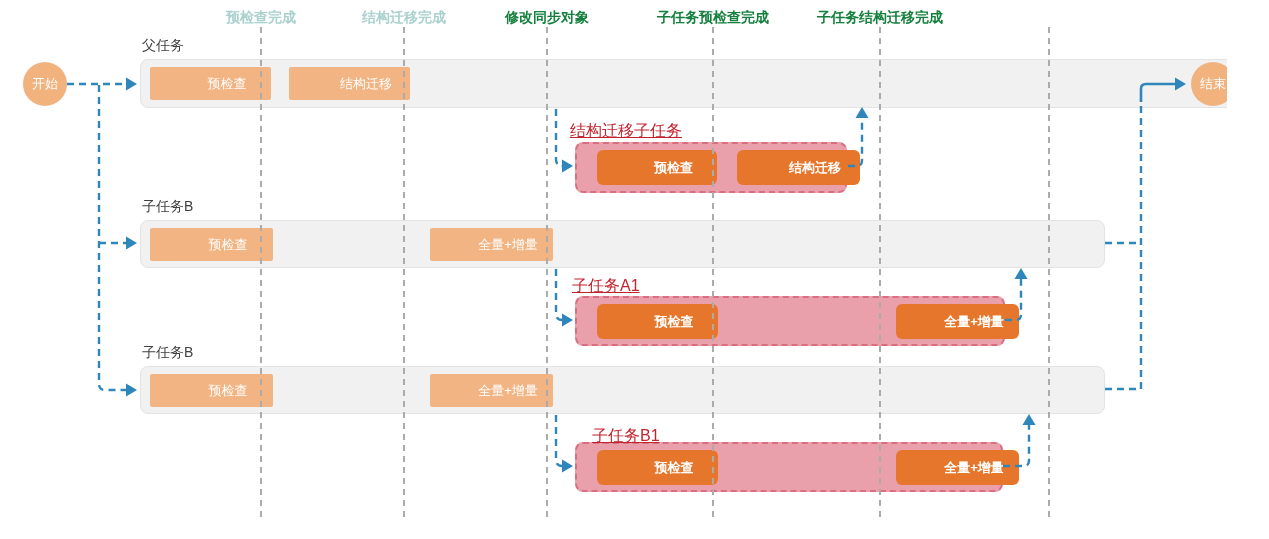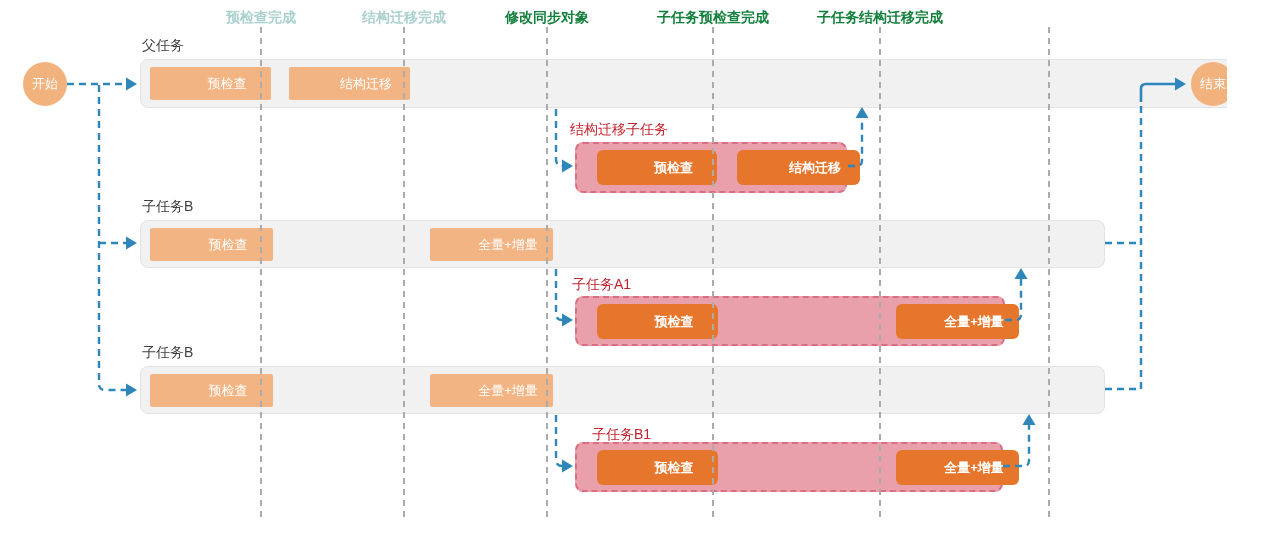--- a/index.html
+++ b/index.html
@@ -23,21 +23,21 @@
     display:flex;align-items:center;justify-content:center;z-index:5;
   }
   .lane-label{
     position:absolute;font-size:14px;color:#3f3f3f;z-index:4;white-space:nowrap;
   }
   .lane-bar{
     position:absolute;background:#f1f1f2;border:1px solid #e3e3e3;
     border-radius:8px;z-index:1;box-sizing:border-box;
   }
   .sub-label{
-    position:absolute;font-size:14px;color:#c2242e;z-index:4;white-space:nowrap;
+    position:absolute;font-size:16px;color:#c2242e;z-index:4;white-space:nowrap;text-decoration:underline;
   }
   .sub-bar{
     position:absolute;background:#e9a0ab;border:2px dashed #d96e82;
     border-radius:8px;z-index:2;box-sizing:border-box;
   }
   .chip{
     position:absolute;color:#ffffff;font-size:13px;z-index:3;
     display:flex;align-items:center;justify-content:center;white-space:nowrap;padding-left:33px;
   }
   .chip-light{background:#f3b483;border-radius:2px;height:33px;}

